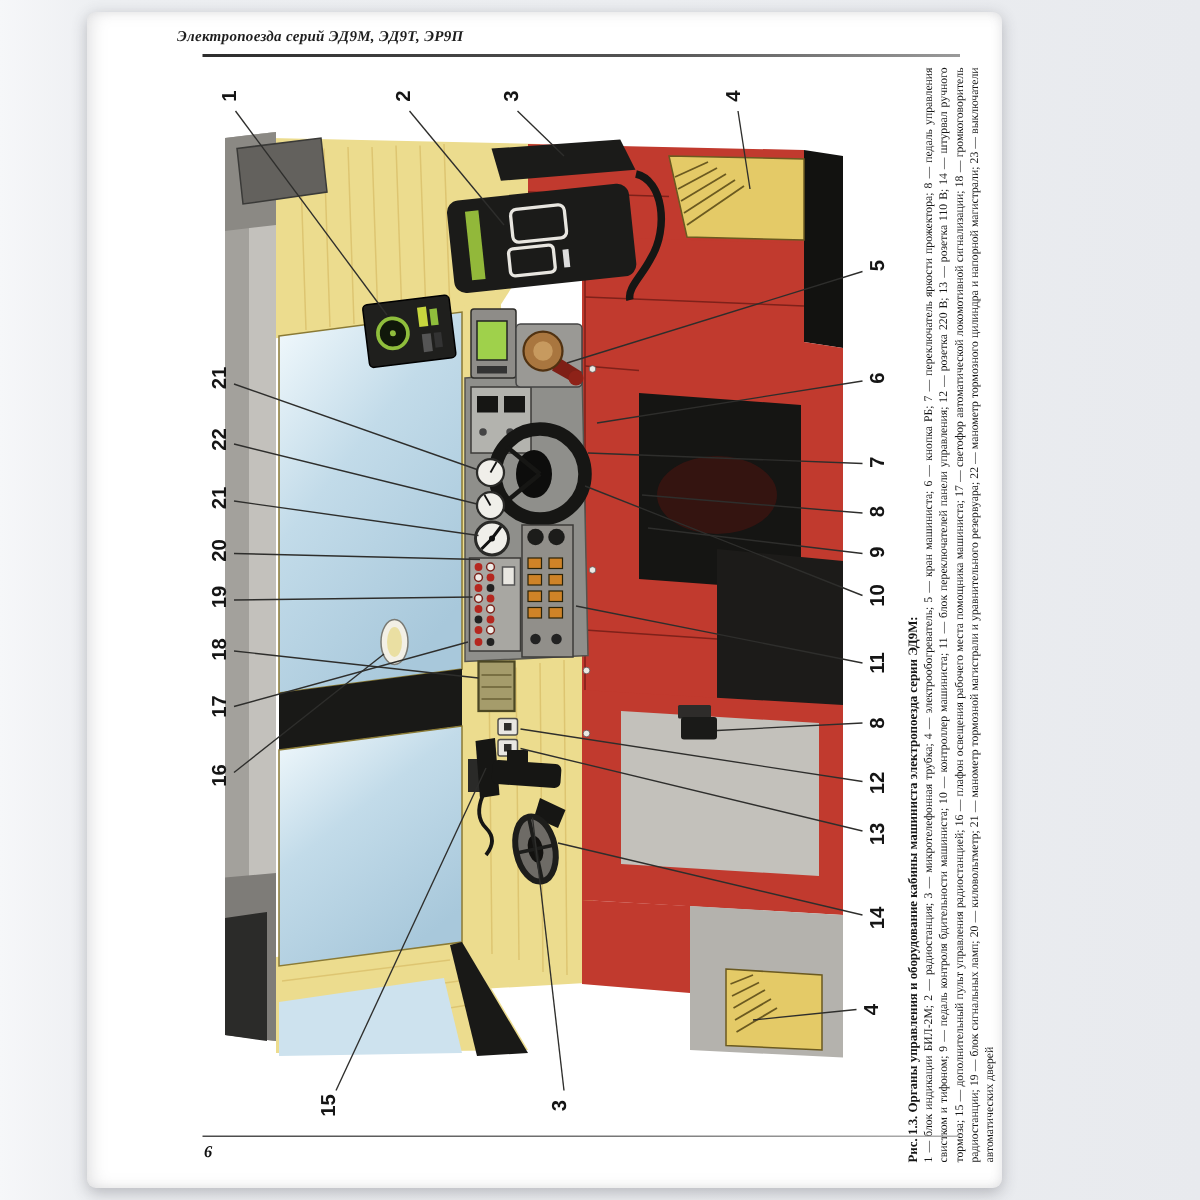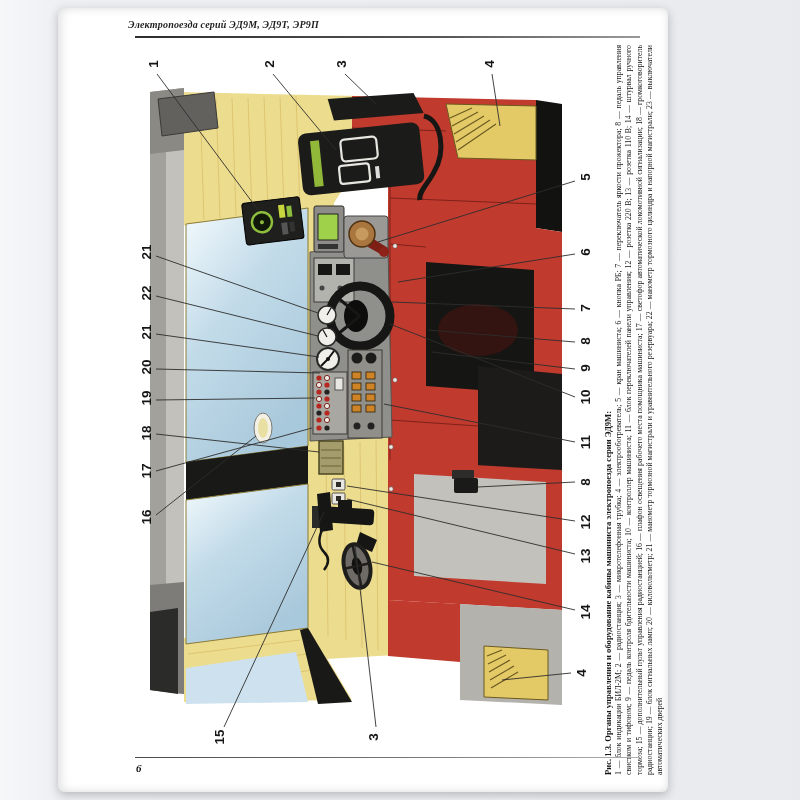--- a/index.html
+++ b/index.html
@@ -7,21 +7,21 @@
     width:800px;height:800px;position:relative;overflow:hidden;
     background:linear-gradient(90deg,#f6f7f9 0%,#edeff2 8%,#eceef1 55%,#e8eaee 100%);
     font-family:"Liberation Serif", serif;
   }
   .sheet{
     position:absolute;left:58px;top:8px;width:610px;height:784px;
     background:#ffffff;border-radius:6px;
     box-shadow:0 3px 10px rgba(60,60,70,.30), inset 4px 0 10px rgba(120,120,130,.18), inset -2px 0 6px rgba(120,120,130,.10);
   }
   .running-header{
-    position:absolute;left:128px;top:19px;width:330px;
+    position:absolute;left:118px;top:19px;width:330px;
     font-style:italic;font-weight:600;font-size:10px;color:#1e1e1e;letter-spacing:.2px;
   }
   .rule-top{
     position:absolute;left:135px;top:36px;width:505px;height:2px;
     background:linear-gradient(90deg,#2d2d2d,#555 60%,#9a9a9a);
   }
   .rule-bottom{
     position:absolute;left:135px;top:757px;width:505px;height:1.4px;
     background:linear-gradient(90deg,#4a4a4a,#777 55%,#b0b0b0);
   }

